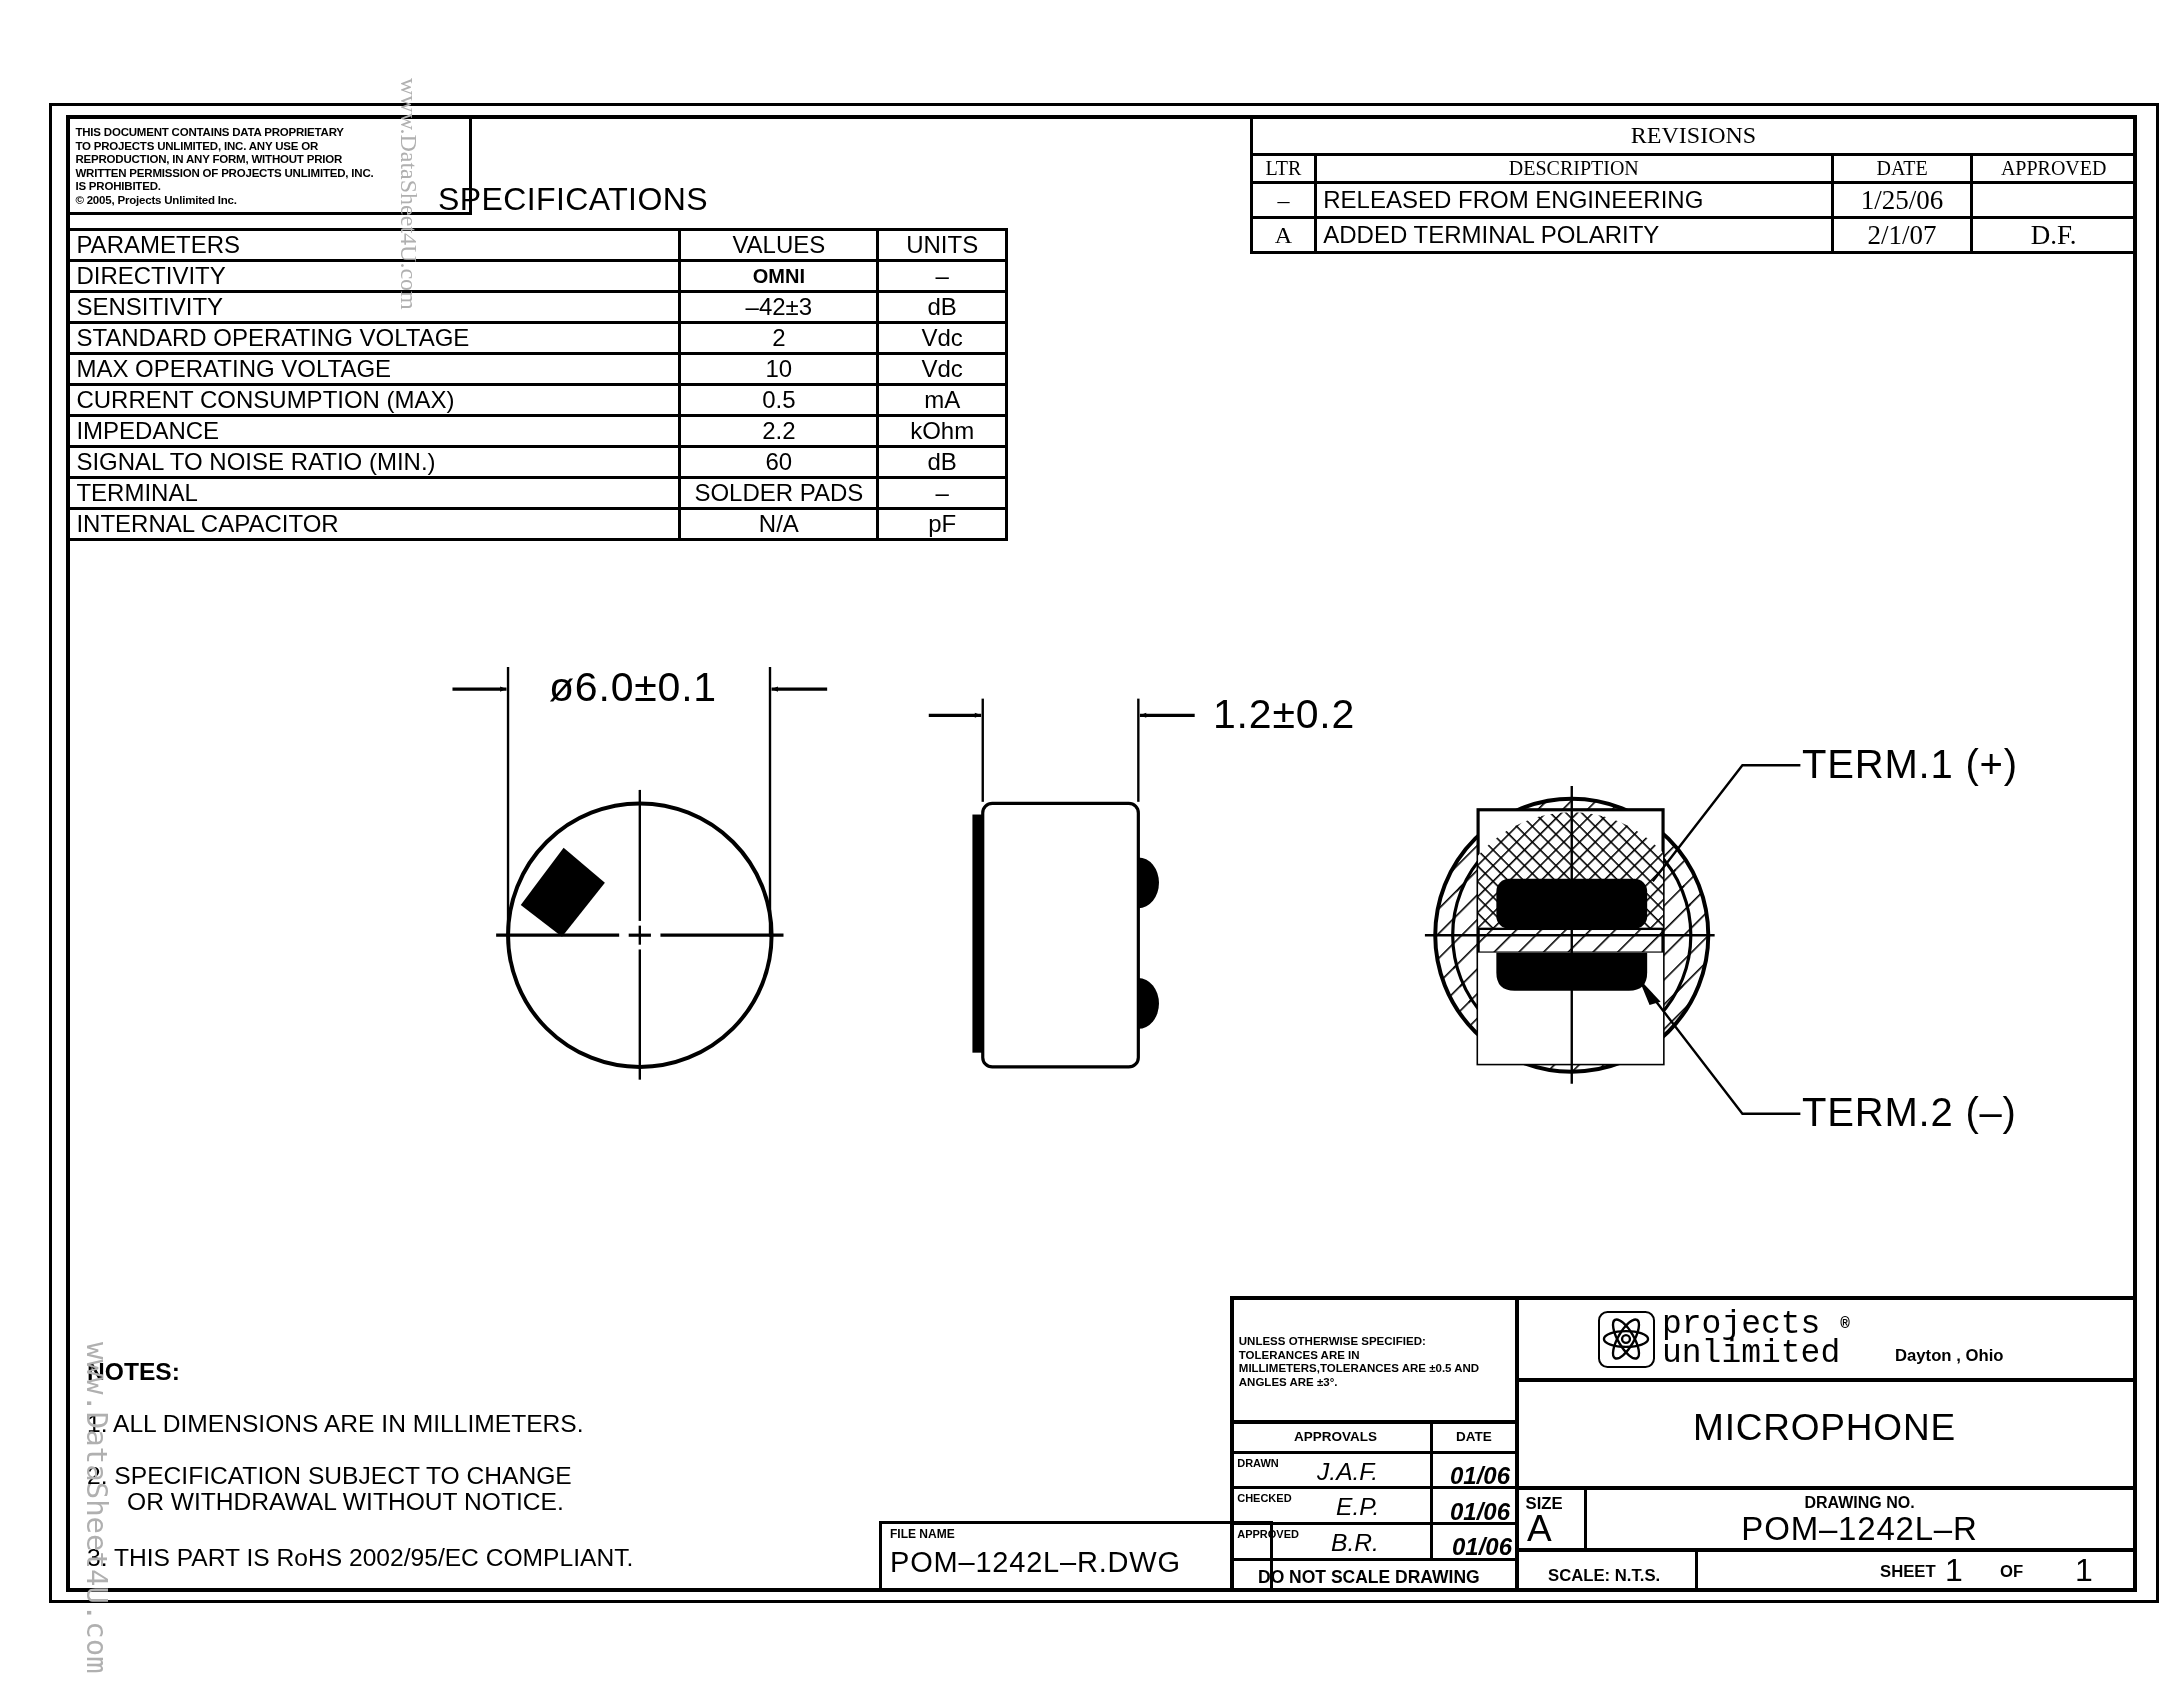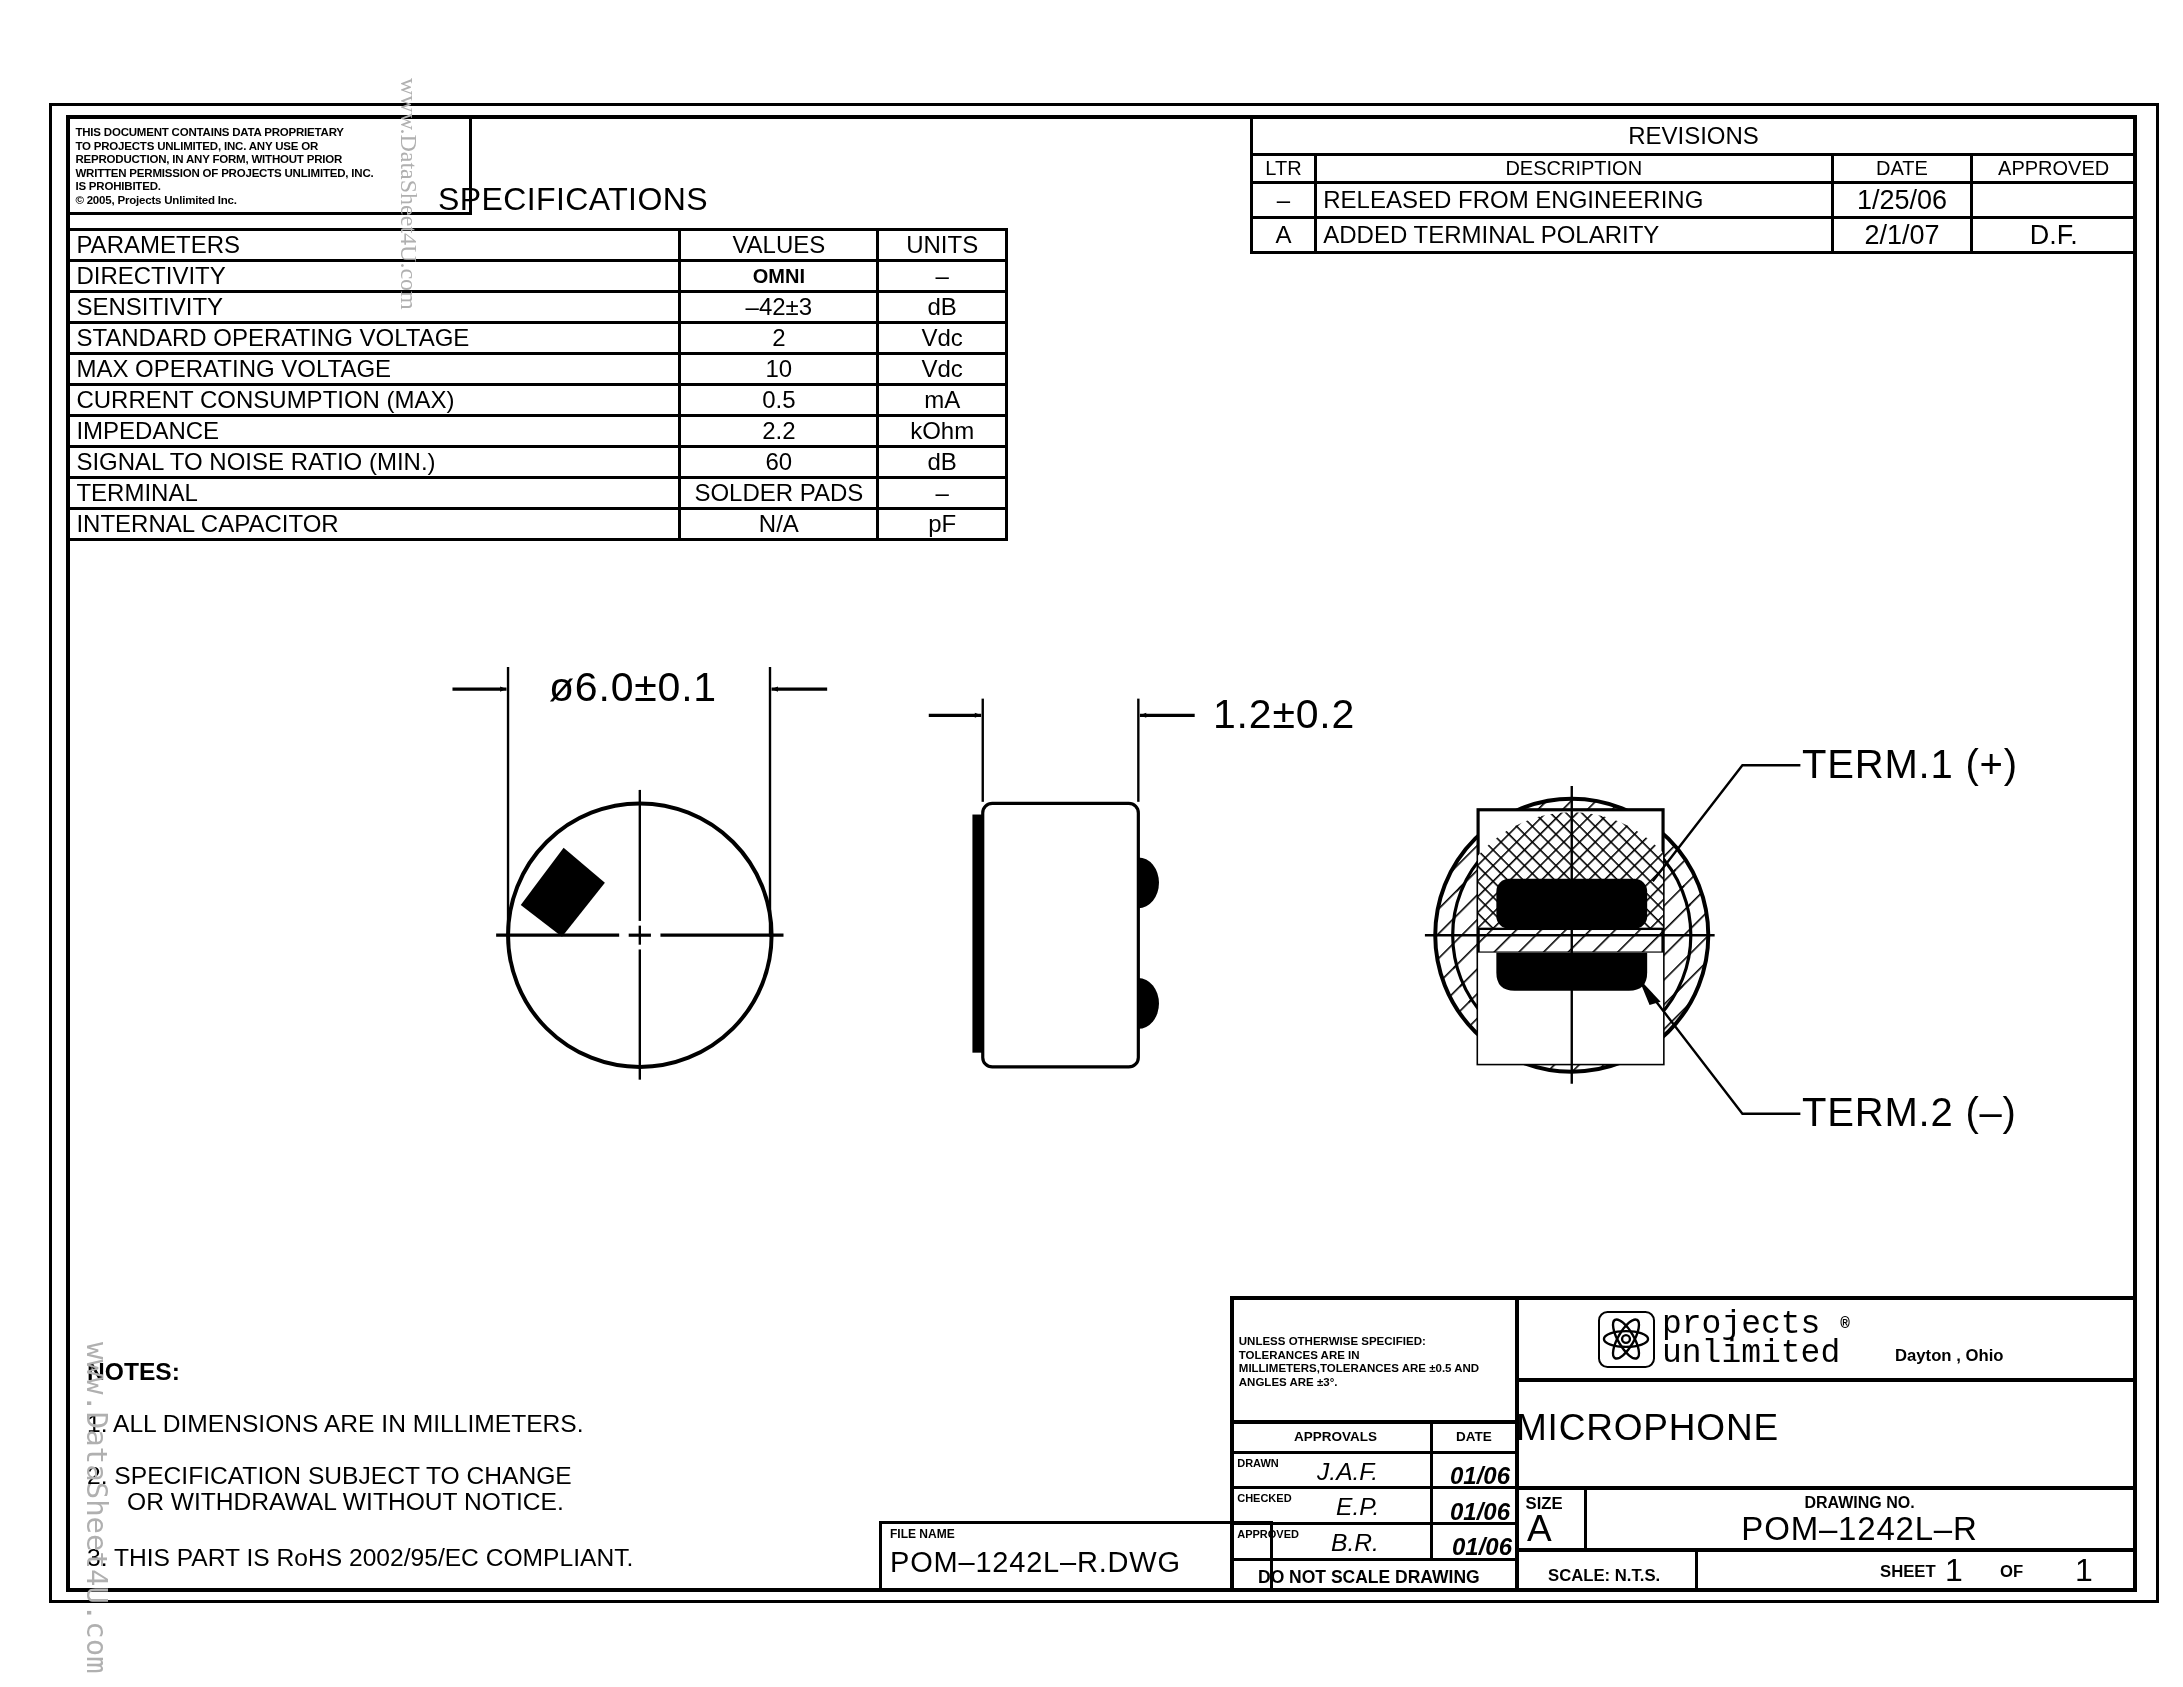--- a/index.html
+++ b/index.html
@@ -10,21 +10,21 @@
   .prop-box { left:66px; top:115px; width:406px; height:100px; border:3.2px solid #000; padding:8px 6.4px; font-weight:bold; font-size:11.5px; line-height:13.5px; letter-spacing:-0.2px; }
   .prop-box div { white-space:nowrap; }
   .spec-title { left:438px; top:181px; font-size:32px; letter-spacing:0.4px; white-space:nowrap; }
   table { border-collapse:collapse; }
   .spec-table { left:67px; top:228px; width:941px; }
   .spec-table td { border:3.2px solid #000; height:28px; font-size:24px; padding:0 6.4px; white-space:nowrap; }
   .spec-table td.c { text-align:center; }
   .spec-table td.small { font-size:20px; font-weight:bold; }
   .rev-table { left:1250px; top:115px; width:887px; }
   .rev-table td { border:3.2px solid #000; font-size:24px; padding:0 6.4px; white-space:nowrap; height:32px; }
-  .rev-table td.c { text-align:center; }
+  .rev-table td.c { text-align:center;font-family:Liberation Serif, serif; }
   .rev-table td.hdr { font-size:20px; height:25.4px; }
   .rev-table td.big { font-size:27px; }
   .dim-text { font-size:41px; white-space:nowrap; letter-spacing:0.8px; }
   .term-text { font-size:40px; white-space:nowrap; letter-spacing:0.8px; }
   .notes { left:87px; font-size:24.6px; white-space:nowrap; }
   .tb-cell { border:3.2px solid #000;margin-left:40px; }
   .tiny-bold { font-size:11.5px; font-weight:bold; line-height:13.5px; white-space:nowrap; }
   .lbl-bold { font-size:13.5px; font-weight:bold; white-space:nowrap; }
   .italic-sig { font-style:italic; font-size:24.6px; white-space:nowrap; }
   .italic-date { font-style:italic; font-weight:bold; font-size:24px; white-space:nowrap; }
@@ -274,21 +274,21 @@
       <circle cx="33" cy="33" r="5" fill="none" stroke="#000" stroke-width="3"></circle>
     </svg>
   </div>
   <div class="abs logo-text" style="left:146px;top:9.5px;">
     <div><span>projects</span> <span style="font-size:16px;vertical-align:top;font-weight:bold;">®</span></div>
     <div>unlimited</div>
   </div>
   <div class="abs" style="left:379px;top:46px;font-size:16.7px;font-weight:bold;white-space:nowrap;">Dayton , Ohio</div>
 
   <div class="abs" style="left:0;top:78px;width:617px;height:4px;background:#000;"></div>
-  <div class="abs" style="left:0;top:107px;width:617px;font-size:37px;letter-spacing:0.8px;">MICROPHONE</div>
+  <div class="abs" style="left:0;top:107px;width:617px;text-align:center;font-size:37px;letter-spacing:0.8px;">MICROPHONE</div>
 
   <div class="abs" style="left:0;top:186px;width:617px;height:4px;background:#000;"></div>
   <div class="abs" style="left:68px;top:186px;width:3.2px;height:62px;background:#000;"></div>
   <div class="abs lbl-bold" style="left:9.5px;top:194px;font-size:16.7px;">SIZE</div>
   <div class="abs" style="left:11px;top:208px;font-size:37px;">A</div>
   <div class="abs lbl-bold" style="left:71px;top:194px;width:545px;text-align:center;font-size:16px;">DRAWING NO.</div>
   <div class="abs" style="left:71px;top:210px;width:545px;text-align:center;font-size:33px;letter-spacing:0.8px;">POM–1242L–R</div>
 
   <div class="abs" style="left:0;top:248px;width:617px;height:4px;background:#000;"></div>
   <div class="abs" style="left:179px;top:248px;width:3.2px;height:44px;background:#000;"></div>

